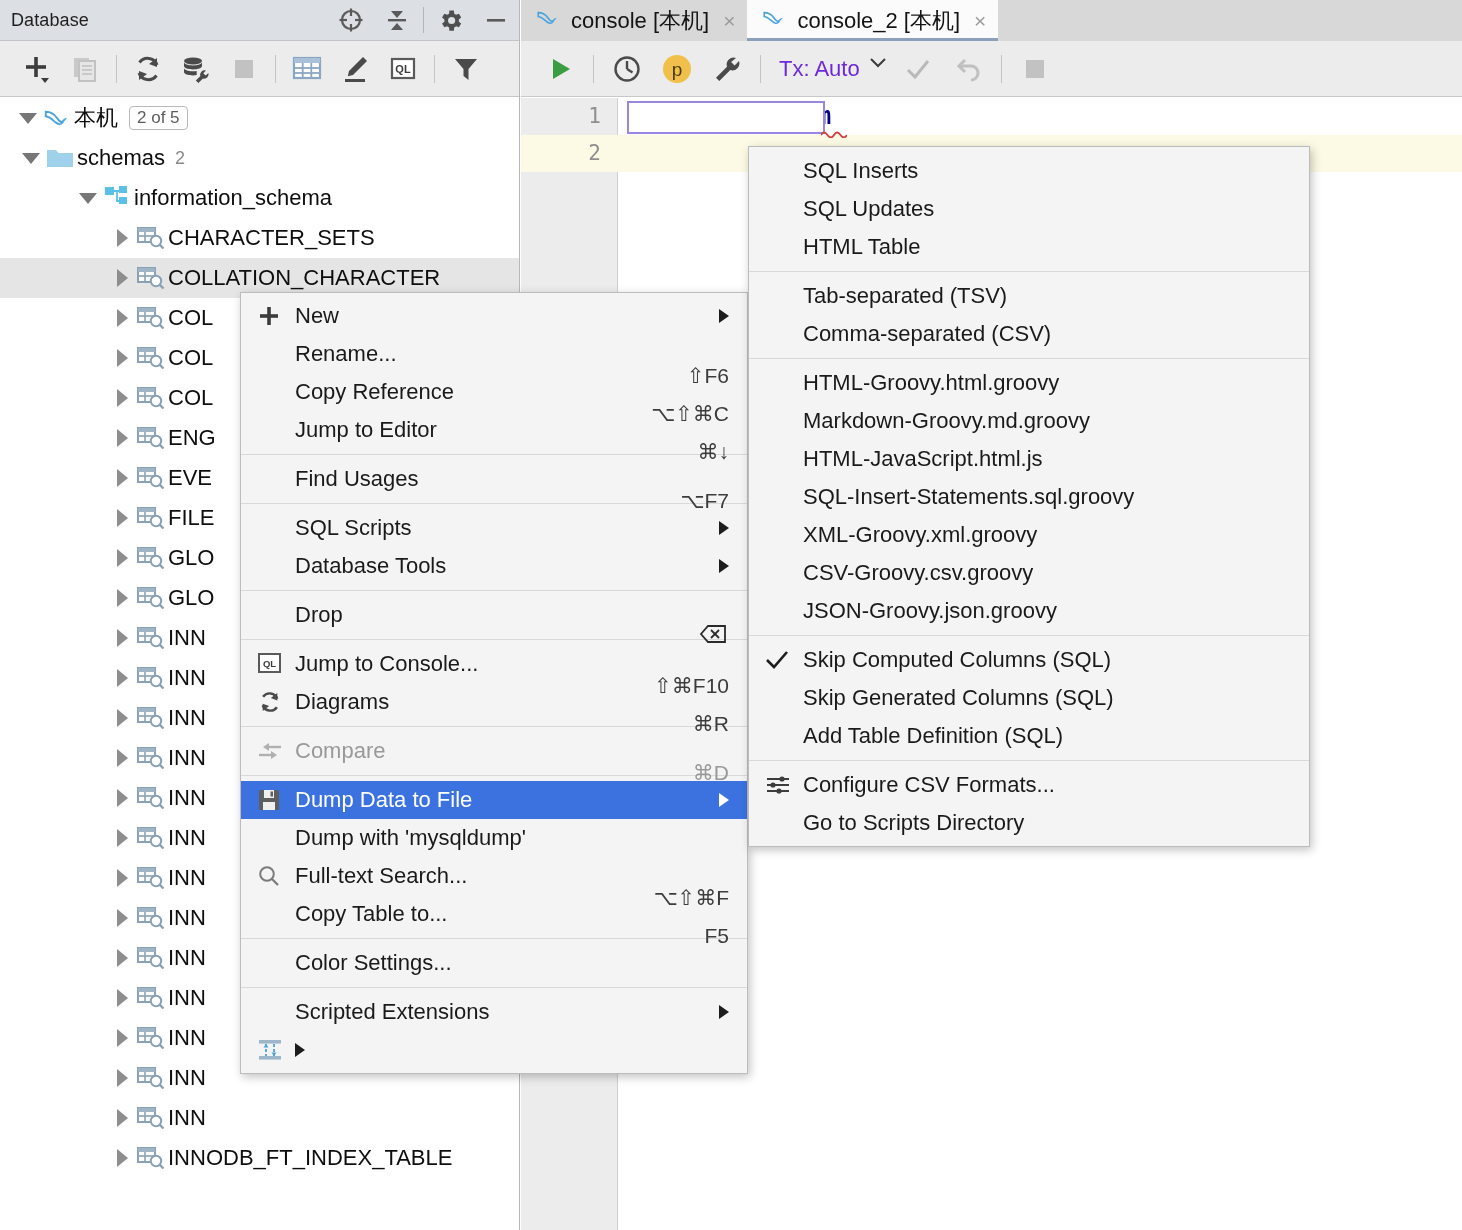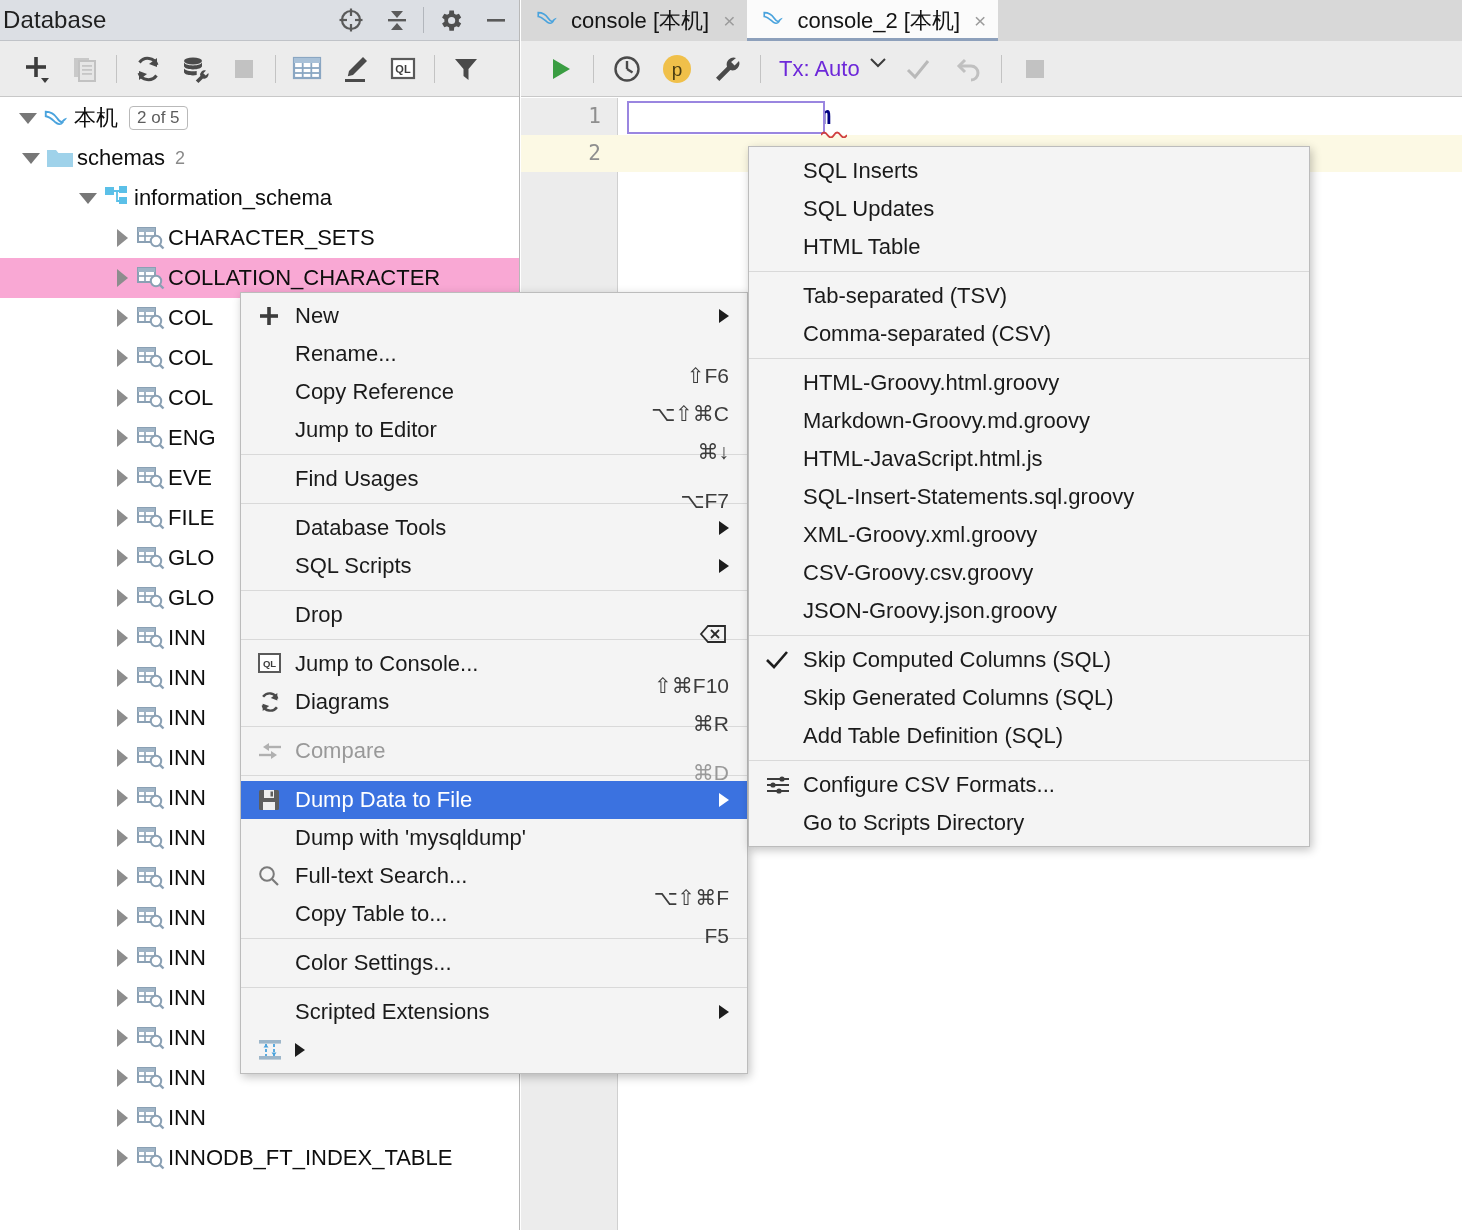--- a/index.html
+++ b/index.html
@@ -15,21 +15,21 @@
   #db-panel {
     position: absolute; left: 0; top: 0; width: 520px; height: 1230px;
     background: #ffffff; border-right: 1px solid #b8b8b8;
   }
   #db-header {
     height: 41px; background: #dcdfe4;
     display: flex; align-items: center;
     border-bottom: 1px solid #c0c3c8;
   }
   #db-header .title {
-    font-size: 24px; color: #1f1f1f; padding-left: 3px; flex: 1;
+    font-size: 18px; color: #1f1f1f; padding-left: 11px; flex: 1;
     letter-spacing: .1px;
   }
   .hdr-icons { display: flex; align-items: center; height: 100%; }
   .hdr-btn {
     width: 46px; height: 41px; display: flex; align-items: center; justify-content: center;
   }
   .hdr-sep { width: 1px; height: 26px; background: #b2b6bc; margin: 0 3px; }
 
   #db-toolbar {
     height: 56px; background: #ececec; border-bottom: 1px solid #c8c8c8;
@@ -37,21 +37,21 @@
   }
   .tb-btn { width: 48px; height: 46px; display: flex; align-items: center; justify-content: center; position: relative; }
   .tb-sep { width: 1px; height: 28px; background: #c3c3c3; margin: 0 7px; }
 
   
   #db-tree { position: absolute; top: 98px; left: 0; right: 0; bottom: 0; overflow: hidden; background: #fff; }
   .trow {
     height: 40px; display: flex; align-items: center;
     font-size: 22px; color: #0e0e0e; white-space: nowrap;
   }
-  .trow.sel { background: #f9a8d4; }
+  .trow.sel { background: #e5e5e5; }
   .tw { width: 24px; display: inline-flex; justify-content: center; align-items: center; flex: 0 0 auto; }
   .ticon { width: 34px; display: inline-flex; justify-content: center; align-items: center; flex: 0 0 auto; }
   .badge {
     display: inline-block; border: 1px solid #b9b9b9; border-radius: 4px;
     font-size: 17px; color: #5d5d5d; padding: 1px 7px 2px; margin-left: 11px; line-height: 1.15;
   }
   .cnt { font-size: 18px; color: #8a8a8a; margin-left: 10px; }
 
   
   #right { position: absolute; left: 521px; top: 0; right: 0; bottom: 0; background: #fff; }
@@ -792,28 +792,28 @@
       </div>
       <div class="msep"></div>
       <div class="mi">
         <span class="mic"></span>
         <span class="mlabel">Find Usages</span>
         <span class="mshort">⌥F7</span>
       </div>
       <div class="msep"></div>
       <div class="mi">
         <span class="mic"></span>
-        <span class="mlabel">Database Tools</span>
+        <span class="mlabel">SQL Scripts</span>
         <span class="marrow">
           <span class="ar-right"></span>
         </span>
       </div>
       <div class="mi">
         <span class="mic"></span>
-        <span class="mlabel">SQL Scripts</span>
+        <span class="mlabel">Database Tools</span>
         <span class="marrow">
           <span class="ar-right"></span>
         </span>
       </div>
       <div class="msep"></div>
       <div class="mi">
         <span class="mic"></span>
         <span class="mlabel">Drop</span>
         <span class="mshort"><svg width="30" height="22" viewBox="0 0 30 22">
             <path d="M2 11 L9 3 H26 V19 H9 Z" fill="none" stroke="#2a2a2a" stroke-width="1.8"></path>

